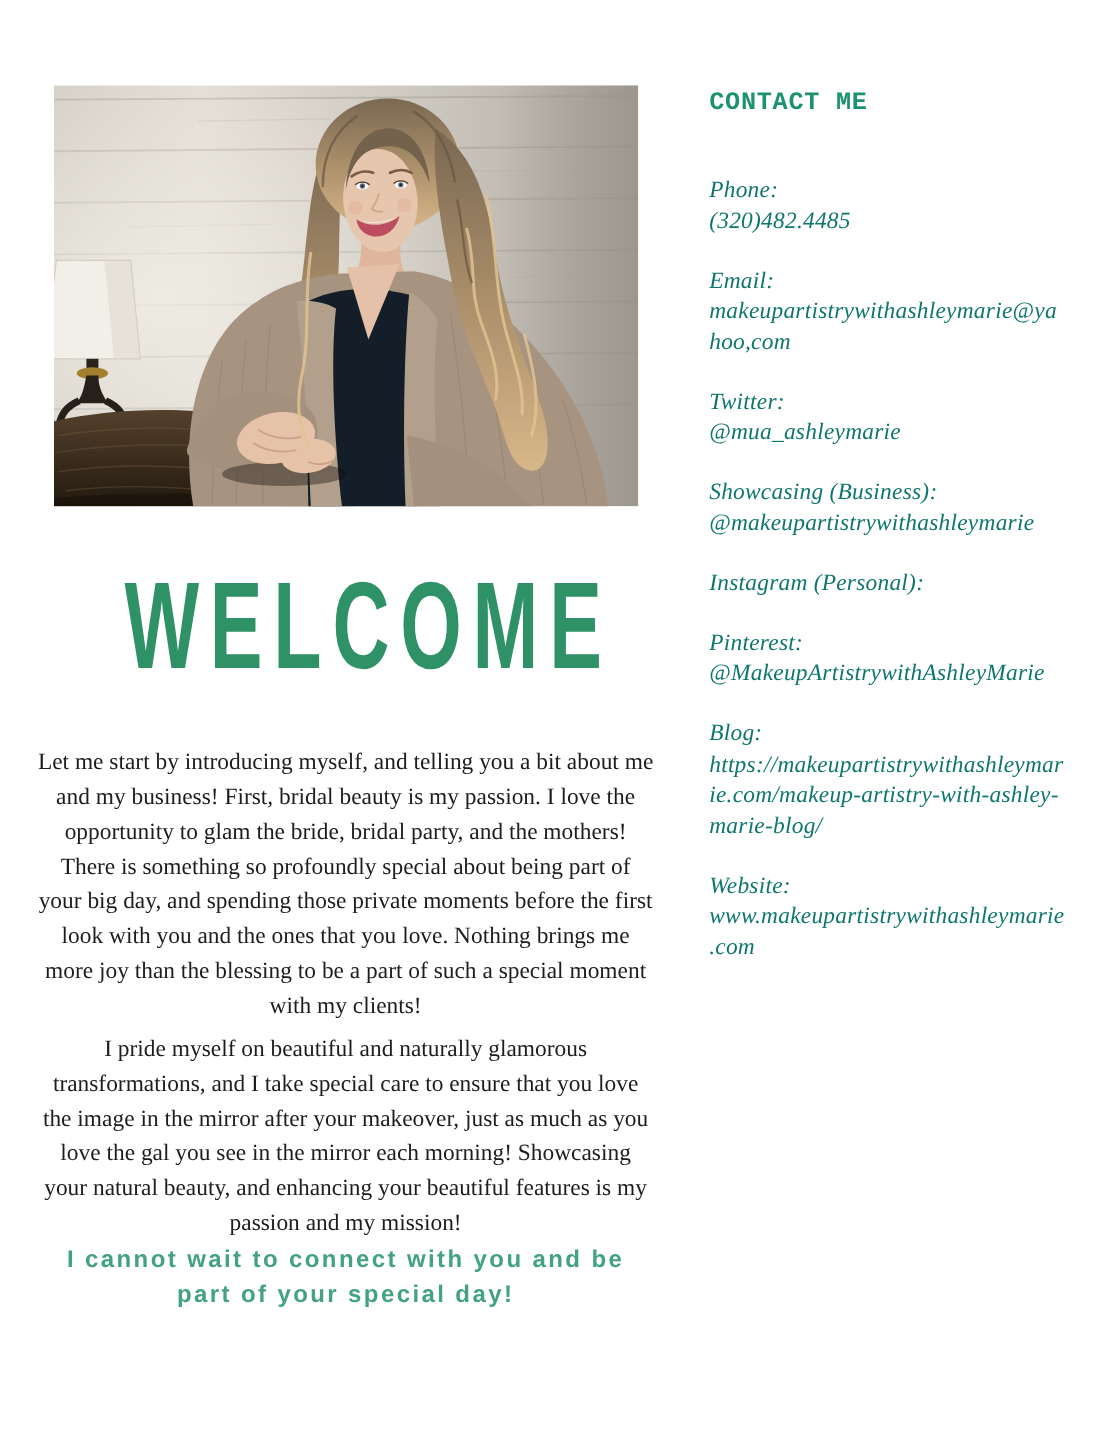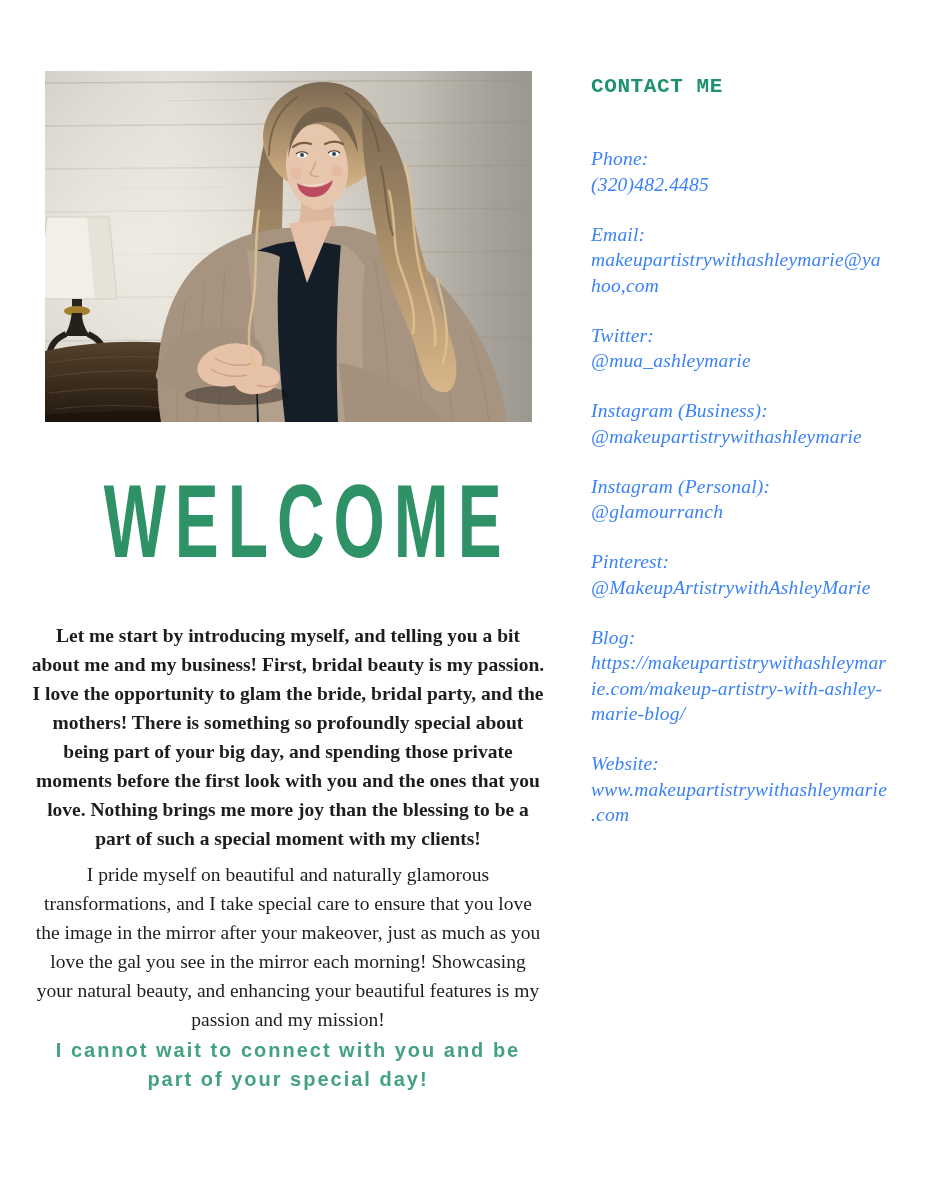--- a/index.html
+++ b/index.html
@@ -32,21 +32,21 @@
     transform-origin:288px 50%;
     white-space:nowrap;
   }
 
   .para {
     position:absolute; left:31px; width:514px;
     text-align:center;
     font-size:19.5px; line-height:29px;
     color:#1d1d1d;
   }
-  .para.p1 { top:621px;font-weight:bold; }
+  .para.p1 { top:621px; }
   .para.p2 { top:860px; }
 
   .cta {
     position:absolute; left:38px; top:1036px; width:500px;
     text-align:center;
     font-family:"Liberation Sans", sans-serif;
     font-size:20px; line-height:29px;
     letter-spacing:2px;
     color:#43a184;
     font-weight:bold;
@@ -60,21 +60,21 @@
     font-size:21px; line-height:25px;
     letter-spacing:0.6px;
     color:#1d9270;
   }
   .contact-list { margin-top:47px; }
   .citem { margin-bottom:24.5px; }
   .clabel, .cvalue {
     font-style:italic;
     font-size:19.5px; line-height:25.5px;
     letter-spacing:0.2px;
-    color:#3b82f6;
+    color:#0f766e;
   }
   .cvalue { overflow-wrap:anywhere; }
 </style>
 </head>
 <body>
 
 <div class="page">
 
   <div class="photo" role="img" aria-label="Portrait of a smiling woman with long wavy ombre hair wearing a dark top and taupe cardigan, seated with clasped hands at a dark wooden table in front of a whitewashed plank wall with a lamp">
     <svg width="487" height="351" viewBox="0 0 487 351" xmlns="http://www.w3.org/2000/svg">
@@ -255,27 +255,26 @@
         <div class="clabel">Email:</div>
         <div class="cvalue">makeupartistrywithashleymarie@yahoo,com</div>
       </div>
 
       <div class="citem">
         <div class="clabel">Twitter:</div>
         <div class="cvalue">@mua_ashleymarie</div>
       </div>
 
       <div class="citem">
-        <div class="clabel">Instagram (Business):</div>
+        <div class="clabel">Showcasing (Business):</div>
         <div class="cvalue">@makeupartistrywithashleymarie</div>
       </div>
 
       <div class="citem">
         <div class="clabel">Instagram (Personal):</div>
-        <div class="cvalue">@glamourranch</div>
       </div>
 
 
       <div class="citem">
         <div class="clabel">Pinterest:</div>
         <div class="cvalue">@MakeupArtistrywithAshleyMarie</div>
       </div>
 
       <div class="citem">
         <div class="clabel">Blog:</div>

